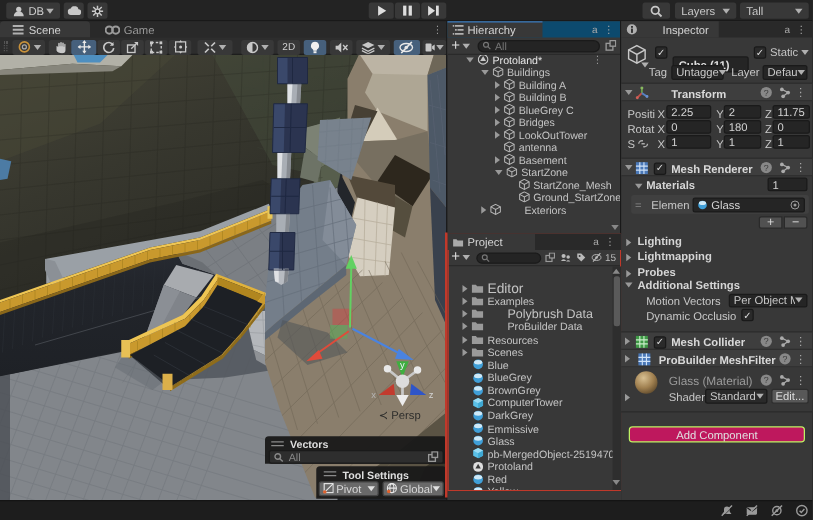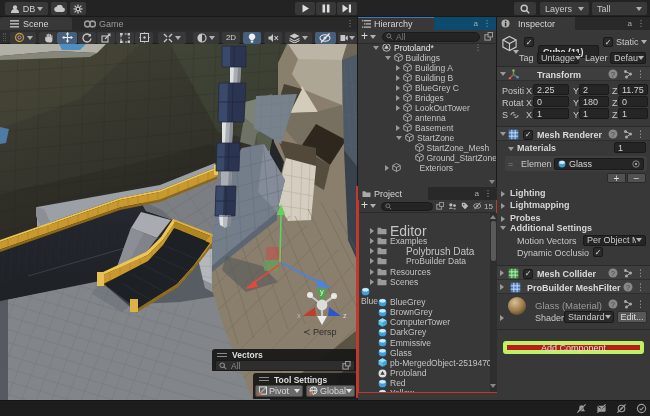--- a/index.html
+++ b/index.html
@@ -905,21 +905,21 @@
   </div>
   <div id="ptree" style="position:relative;height:179px;overflow:hidden;">
         <div style="position:absolute;left:0;top:12.95px;width:100%;height:10px;display:flex;align-items:center;">
           <span style="width:12px;flex:none;"></span>
           <span class="foldr" style="flex:none;"></span>
           <span style="margin-left:3px;flex:none;display:flex;">
             <svg width="10" height="8" viewBox="0 0 10 8">
               <path d="M0.5 0.8 h3.2 l1 1.1 h4.8 v5.3 h-9z" fill="#9a9a9a"></path>
             </svg>
           </span>
-          <span style="margin-left:3px;white-space:nowrap;font-size:14px;color:#c4c4c4;">Editor</span>
+          <span style="margin-left:3px;white-space:nowrap;font-size:11px;color:#c4c4c4;">Editor</span>
         </div>
         <div style="position:absolute;left:0;top:23.1px;width:100%;height:10px;display:flex;align-items:center;">
           <span style="width:12px;flex:none;"></span>
           <span class="foldr" style="flex:none;"></span>
           <span style="margin-left:3px;flex:none;display:flex;">
             <svg width="10" height="8" viewBox="0 0 10 8">
               <path d="M0.5 0.8 h3.2 l1 1.1 h4.8 v5.3 h-9z" fill="#9a9a9a"></path>
             </svg>
           </span>
           <span style="margin-left:3px;white-space:nowrap;font-size:8.5px;color:#c4c4c4;">Examples</span>
@@ -957,21 +957,21 @@
         <div style="position:absolute;left:0;top:63.699999999999996px;width:100%;height:10px;display:flex;align-items:center;">
           <span style="width:12px;flex:none;"></span>
           <span class="foldr" style="flex:none;"></span>
           <span style="margin-left:3px;flex:none;display:flex;">
             <svg width="10" height="8" viewBox="0 0 10 8">
               <path d="M0.5 0.8 h3.2 l1 1.1 h4.8 v5.3 h-9z" fill="#9a9a9a"></path>
             </svg>
           </span>
           <span style="margin-left:3px;white-space:nowrap;font-size:8.5px;color:#c4c4c4;">Scenes</span>
         </div>
-        <div style="position:absolute;left:0;top:73.85px;width:100%;height:10px;display:flex;flex-direction:column;">
+        <div style="position:absolute;left:0;top:73.85px;width:100%;height:10px;display:flex;">
           <span style="width:12px;flex:none;"></span>
           <span style="width:5px;flex:none;"></span>
           <span style="margin-left:3px;flex:none;display:flex;">
             <svg width="9" height="9" viewBox="0 0 10 10">
               <defs></defs>
               <circle cx="5" cy="5" r="4.3" fill="#3f9fd8"></circle>
               <ellipse cx="5" cy="3" rx="3.6" ry="2" fill="#cfe9f7"></ellipse>
             </svg>
           </span>
           <span style="margin-left:3px;white-space:nowrap;font-size:8.5px;color:#c4c4c4;">Blue</span>
@@ -1105,21 +1105,21 @@
 <div class="abs" style="left:358px;top:393px;width:139px;height:7px;background:#383838;"></div>
 
 <div class="abs" style="left:497px;top:17px;width:153px;height:383px;background:#383838;" id="inspector">
   <div style="height:13px;background:#292929;position:relative;">
     <div class="abs f" style="left:0;top:0;width:78px;height:13px;background:#383838;padding-left:4px;">
       <svg width="9" height="9" viewBox="0 0 10 10">
             <circle cx="5" cy="5" r="4.5" fill="#b0b0b0"></circle>
             <rect x="4.3" y="2" width="1.6" height="1.6" fill="#292929"></rect>
             <rect x="4.3" y="4.3" width="1.6" height="3.8" fill="#292929"></rect>
           </svg>
-      <span style="margin-left:8px;color:#d6d6d6;">Inspector</span>
+      <span style="margin-left:20px;color:#d6d6d6;">Inspector</span>
     </div>
     <span class="abs" style="right:18px;top:2px;color:#aaa;font-size:8px;">a</span>
     <span class="abs" style="right:5px;top:2px;color:#aaa;font-size:8px;">⋮</span>
   </div>
   <div id="ibody" style="position:relative;height:370px;">
 
     <svg class="abs" style="left:4px;top:5px;" width="17" height="17" viewBox="0 0 18 18">
           <path d="M9 1.5 L16 5.2 V12.8 L9 16.5 L2 12.8 V5.2 Z" fill="none" stroke="#c8c8c8" stroke-width="1.2"></path>
           <path d="M2 5.2 L9 9 L16 5.2 M9 9 V16.5" fill="none" stroke="#c8c8c8" stroke-width="1.2"></path>
         </svg>
@@ -1321,21 +1321,21 @@
       <span class="abs" style="right:5px;top:5px;color:#aaa;font-size:9px;">⋮</span>
       <span class="abs foldr" style="left:3px;top:21px;"></span>
       <span class="abs" style="left:38px;top:18.5px;color:#c8c8c8;">Shader</span>
       <div class="abs f field" style="left:67px;top:17px;width:50px;height:12px;padding:0 3px;justify-content:space-between;background:#2a2a2a;">
             <span style="color:#c8c8c8;">Standard</span>
             <span class="tri-d"></span>
           </div>
       <div class="abs f" style="left:120px;top:17px;width:30px;height:12px;background:#585858;border:1px solid #2e2e2e;border-radius:2px;justify-content:center;color:#ddd;">Edit...</div>
     </div>
 
-    <div class="abs f" style="left:6px;top:311px;width:141px;height:13px;background:#b91c1c;border:4px solid #bef264;border-radius:3px;justify-content:center;color:#e0e0e0;">Add Component</div>
+    <div class="abs f" style="left:6px;top:311px;width:141px;height:13px;background:#be185d;border:1px solid #bef264;border-radius:3px;justify-content:center;color:#e0e0e0;">Add Component</div>
   </div>
 </div>
 
 <div class="abs" style="left:0;top:400px;width:650px;height:16px;background:#1d1d1d;border-top:1px solid #141414;">
   <div class="abs f" style="right:3px;top:2px;gap:9px;">
     <svg width="11" height="11" viewBox="0 0 12 12">
           <path d="M2 9 h8 L8.5 7 V5 a2.5 2.5 0 0 0 -5 0 v2z" fill="#9a9a9a"></path>
           <line x1="10.5" y1="1.5" x2="1.5" y2="10.5" stroke="#9a9a9a" stroke-width="1.3"></line>
           <line x1="10.5" y1="1.5" x2="1.5" y2="10.5" stroke="#1d1d1d" stroke-width="0.6" transform="translate(0.8,0.8)"></line>
         </svg>

